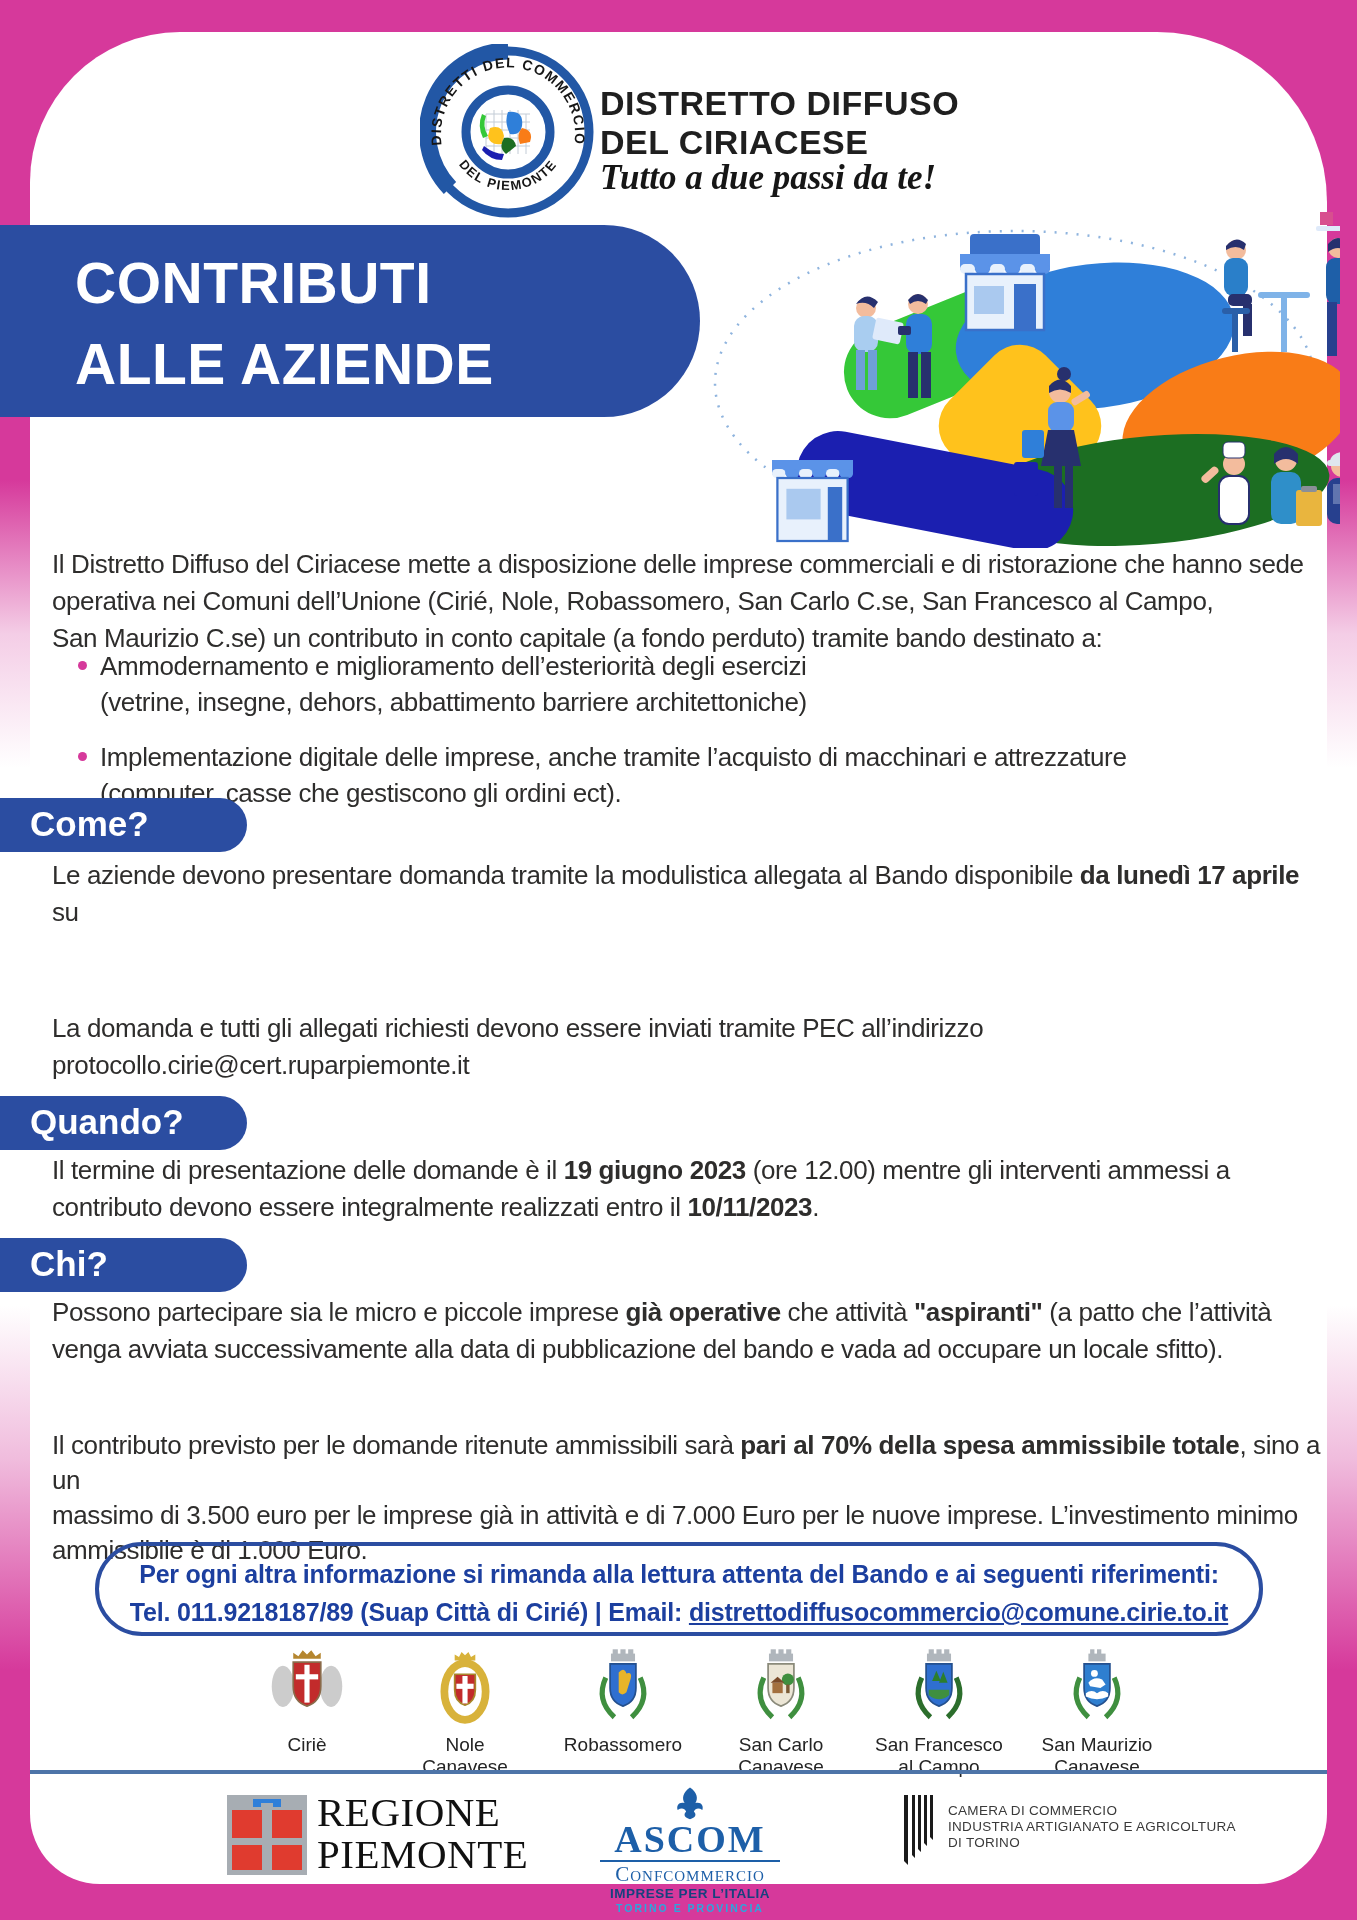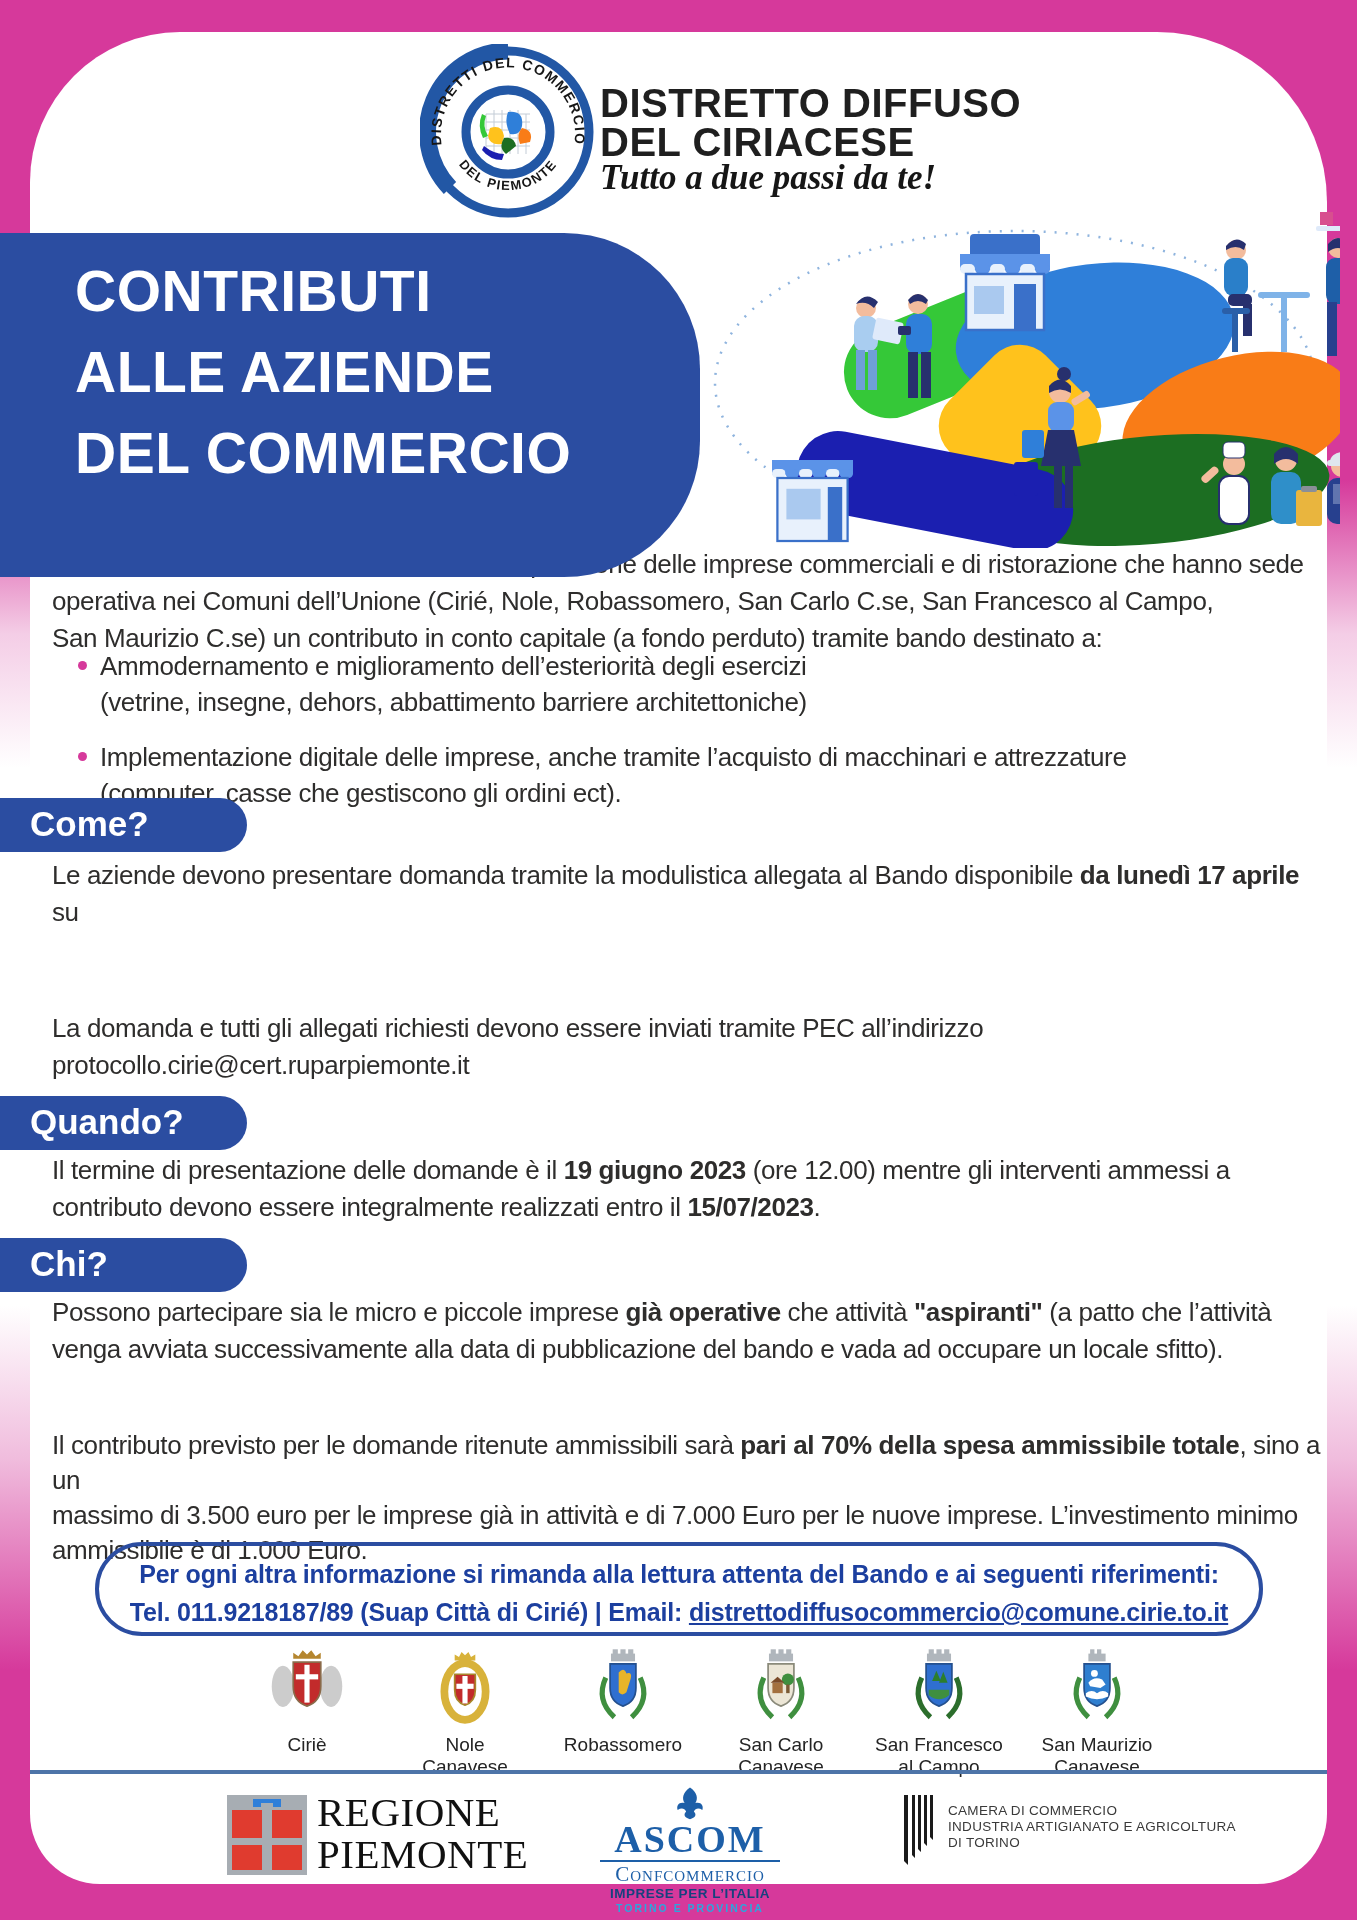--- a/index.html
+++ b/index.html
@@ -3,26 +3,26 @@
 <meta charset="utf-8">
 <style>
   html,body{margin:0;padding:0;background:#fff;}
   #page{position:relative;width:1357px;height:1920px;overflow:hidden;
         font-family:"Liberation Sans",sans-serif;
         background:linear-gradient(180deg,#d6399b 0%,#d6399b 25%,#f4cde6 33%,#ffffff 40%,#ffffff 68%,#f0bcdd 76%,#d6399b 87%,#d6399b 100%);}
   .card{position:absolute;left:30px;top:32px;right:30px;bottom:36px;background:#ffffff;
         border-radius:150px 170px 70px 70px;}
   
   .badge{position:absolute;left:420px;top:44px;width:176px;height:176px;}
-  .orgname{position:absolute;left:600px;top:84px;font-weight:bold;font-size:40px;line-height:39px;
+  .orgname{position:absolute;left:600px;top:84px;font-weight:bold;font-size:34px;line-height:39px;
            letter-spacing:.5px;color:#1f1f1f;white-space:pre-line;}
   .tagline{position:absolute;left:600px;top:158px;font-family:Liberation Serif, serif;
            font-style:italic;font-weight:bold;font-size:35px;color:#161616;}
   
-  .banner{position:absolute;left:0;top:233px;width:700px;height:344px;background:#2b4da1;
+  .banner{position:absolute;left:0;top:225px;width:700px;height:192px;background:#2b4da1;
           border-radius:0 136px 136px 0;z-index:3;}
   .banner .t{position:absolute;left:75px;top:18px;color:#fff;font-weight:bold;font-size:57px;
              line-height:81px;white-space:pre-line;letter-spacing:.5px;}
   .illu{position:absolute;left:690px;top:188px;width:650px;height:360px;z-index:2;}
   
   .txt{position:absolute;left:52px;color:#2e2d2c;font-size:26px;line-height:37px;
        letter-spacing:-0.4px;white-space:pre-line;width:1280px;}
   .b{font-weight:bold;}
   .u{text-decoration:underline;}
   ul.dots{position:absolute;left:78px;margin:0;padding:0;list-style:none;width:1220px;}
@@ -213,21 +213,21 @@
 (computer, casse che gestiscono gli ordini ect).</li>
   </ul>
 
   <div class="pill" style="top:798px">Come?</div>
   <div class="txt" style="top:857px"><span>Le aziende devono presentare domanda tramite la modulistica allegata al Bando disponibile </span><span class="b">da lunedì 17 aprile</span><span> su</span></div>
   <div class="txt" style="top:1010px">La domanda e tutti gli allegati richiesti devono essere inviati tramite PEC all’indirizzo
 protocollo.cirie@cert.ruparpiemonte.it</div>
 
   <div class="pill" style="top:1096px">Quando?</div>
   <div class="txt" style="top:1152px"><span>Il termine di presentazione delle domande è il </span><span class="b">19 giugno 2023</span><span> (ore 12.00) mentre gli interventi ammessi a
-contributo devono essere integralmente realizzati entro il </span><span class="b">15/07/2023</span><span>.</span></div>
+contributo devono essere integralmente realizzati entro il </span><span class="b">10/11/2023</span><span>.</span></div>
 
   <div class="pill" style="top:1238px">Chi?</div>
   <div class="txt" style="top:1294px"><span>Possono partecipare sia le micro e piccole imprese </span><span class="b">già operative</span><span> che attività </span><span class="b">"aspiranti"</span><span> (a patto che l’attività
 venga avviata successivamente alla data di pubblicazione del bando e vada ad occupare un locale sfitto).</span></div>
 
   <div class="txt" style="top:1428px;line-height:35px"><span>Il contributo previsto per le domande ritenute ammissibili sarà </span><span class="b">pari al 70% della spesa ammissibile totale</span><span>, sino a un
 massimo di 3.500 euro per le imprese già in attività e di 7.000 Euro per le nuove imprese. L’investimento minimo
 ammissibile è di 1.000 Euro.</span></div>
 
   <div class="infobox">

